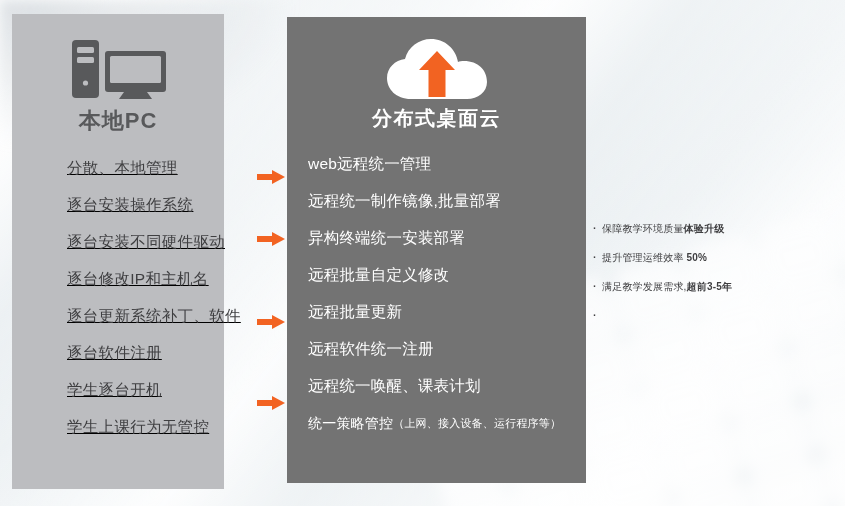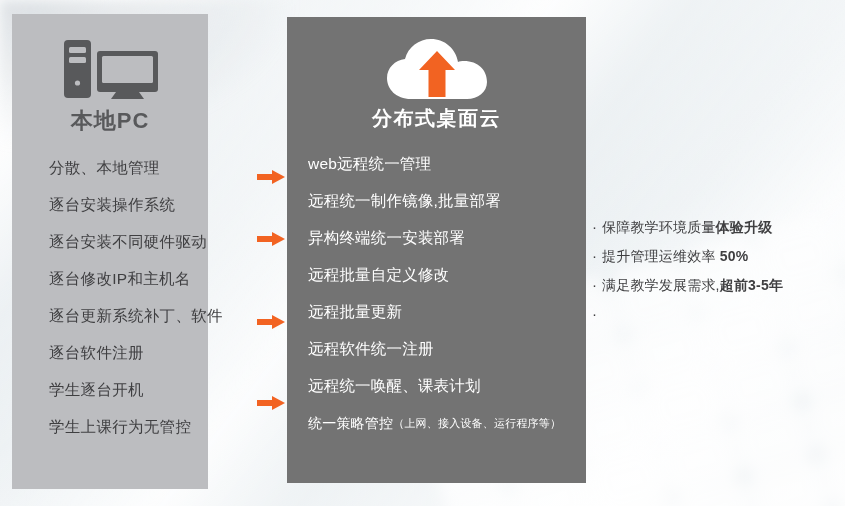--- a/index.html
+++ b/index.html
@@ -52,30 +52,30 @@
     position:absolute; left:0; top:0; width:300px; height:150px;
     background:radial-gradient(ellipse at 10% 0%, rgba(196,203,209,0.55), rgba(255,255,255,0) 70%);
     filter:blur(6px);
   }
 
   
   #canvas { position:absolute; inset:0; z-index:2; }
 
   
   .gray-card {
-    position:absolute; left:12px; top:14px; width:196px; height:475px;
+    position:absolute; left:12px; top:14px; width:212px; height:475px;
     background:#bcbdc0;
   }
   .gray-head { padding-top:24px; text-align:center; }
   .pc-icon { display:block; margin:0 auto; }
   .card-title {
     margin-top:4px; text-align:center;
     font-size:22px; font-weight:700; color:#58595b; letter-spacing:1px;
   }
-  .gray-list { margin-top:14px; padding-left:37px; }
+  .gray-list { margin-top:14px; padding-left:55px;text-decoration:underline; }
   .gray-list .row {
     height:37px; display:flex; align-items:center;
     font-size:15.5px; color:#3f3f41; letter-spacing:0.3px; white-space:nowrap;
   }
 
   
   .arrow {
     position:absolute; left:257px; width:28px; height:14px;
   }
   .arrow .shaft {
@@ -110,21 +110,21 @@
 
   
   .benefits { position:absolute; left:592px; top:219px; width:248px; }
   .benefits .brow {
     display:flex; align-items:baseline; height:29px;
     color:#3f3f41; white-space:nowrap;
   }
   .benefits .dot {
     width:10px; flex:0 0 10px; font-size:15px; color:#3f3f41; line-height:1;
   }
-  .benefits .btext { font-size:14px; letter-spacing:0.2px; }
+  .benefits .btext { font-size:10px; letter-spacing:0.2px; }
   .benefits .btext b { font-weight:700; }
 </style>
 </head>
 <body>
 
 <div id="bg">
   <div class="wash"></div>
   <div class="keys"></div>
   <div class="sheen"></div>
   <div class="corner-dark"></div>

